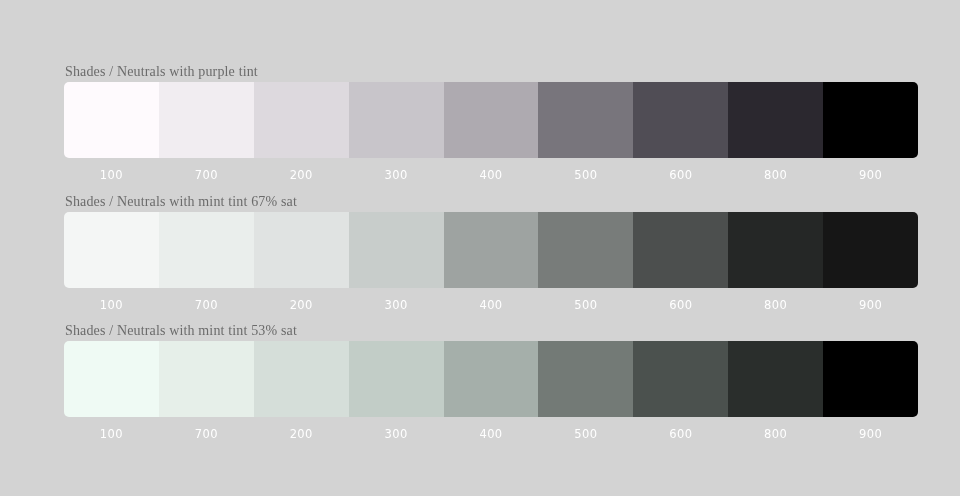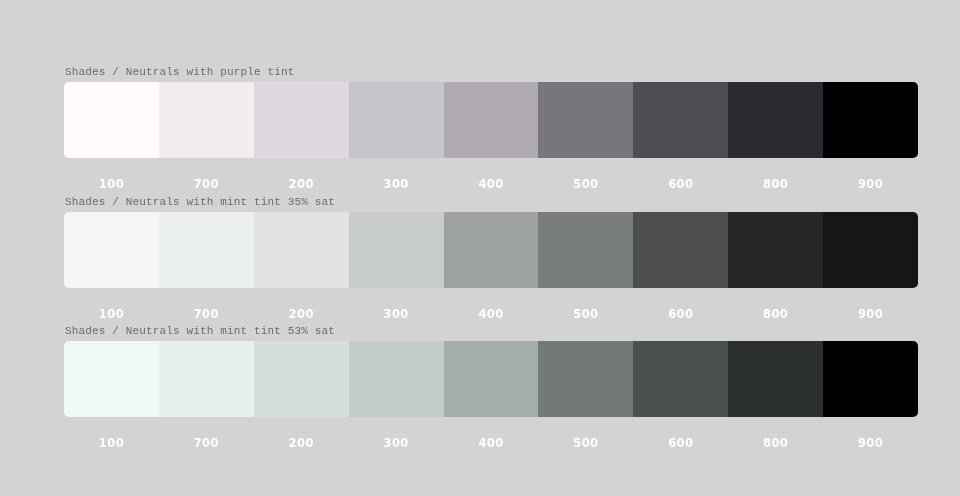--- a/index.html
+++ b/index.html
@@ -28,25 +28,25 @@
     position: absolute;
     left: 64px;
     width: 854px;
   }
 
   #group-0 { top: 66px; }
   #group-1 { top: 196px; }
   #group-2 { top: 325px; }
 
   .group-title {
-    font-size: 11px;
+    font-size: 14px;
     line-height: 12px;
     color: #6b6b6b;
     letter-spacing: 0.15px;
-    font-family: Liberation Mono, monospace;
+    font-family: Liberation Serif, serif;
     white-space: nowrap;
     margin-bottom: 4px;
     padding-left: 1px;
   }
 
   .swatch-row {
     display: flex;
     width: 854px;
     height: 76px;
     border-radius: 5px;
@@ -55,22 +55,21 @@
 
   .swatch {
     flex: 1 1 0;
     height: 76px;
     min-width: 0;
   }
 
   .label-row {
     display: flex;
     width: 854px;
-    margin-top: 19px;
-    font-weight: bold;
+    margin-top: 10px;
   }
 
   .swatch-label {
     flex: 1 1 0;
     text-align: center;
     font-size: 11.5px;
     line-height: 14px;
     color: #ffffff;
     font-family: "DejaVu Sans", "Liberation Sans", sans-serif;
     letter-spacing: 0.4px;
@@ -102,21 +101,21 @@
       <div class="swatch-label" style="color: rgb(255, 255, 255);">300</div>
       <div class="swatch-label" style="color: rgb(255, 255, 255);">400</div>
       <div class="swatch-label" style="color: rgb(255, 255, 255);">500</div>
       <div class="swatch-label" style="color: rgb(255, 255, 255);">600</div>
       <div class="swatch-label" style="color: rgb(255, 255, 255);">800</div>
       <div class="swatch-label" style="color: rgb(255, 255, 255);">900</div>
     </div>
   </div>
 
   <div class="palette-group" id="group-1">
-    <div class="group-title" style="color: rgb(107, 107, 107);">Shades / Neutrals with mint tint 35% sat</div>
+    <div class="group-title" style="color: rgb(107, 107, 107);">Shades / Neutrals with mint tint 67% sat</div>
     <div class="swatch-row">
       <div class="swatch" style="background-color: rgb(244, 246, 245);"></div>
       <div class="swatch" style="background-color: rgb(234, 238, 236);"></div>
       <div class="swatch" style="background-color: rgb(224, 227, 226);"></div>
       <div class="swatch" style="background-color: rgb(200, 205, 203);"></div>
       <div class="swatch" style="background-color: rgb(158, 163, 161);"></div>
       <div class="swatch" style="background-color: rgb(120, 124, 122);"></div>
       <div class="swatch" style="background-color: rgb(76, 79, 78);"></div>
       <div class="swatch" style="background-color: rgb(37, 39, 38);"></div>
       <div class="swatch" style="background-color: rgb(22, 22, 22);"></div>

